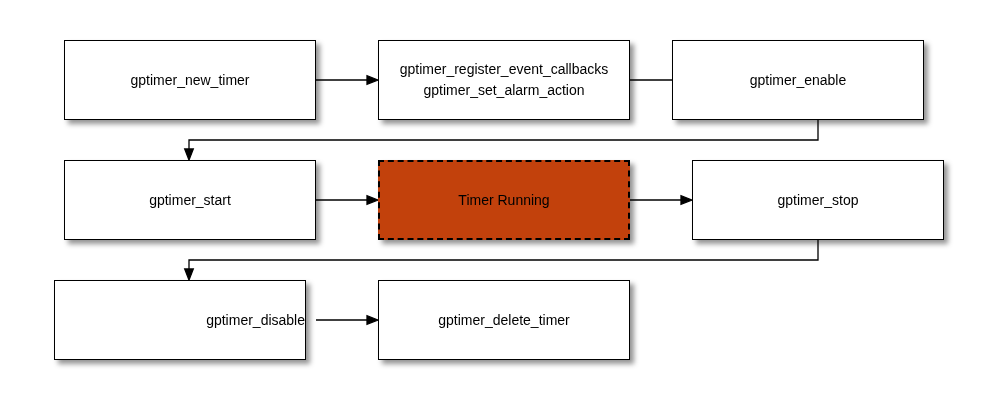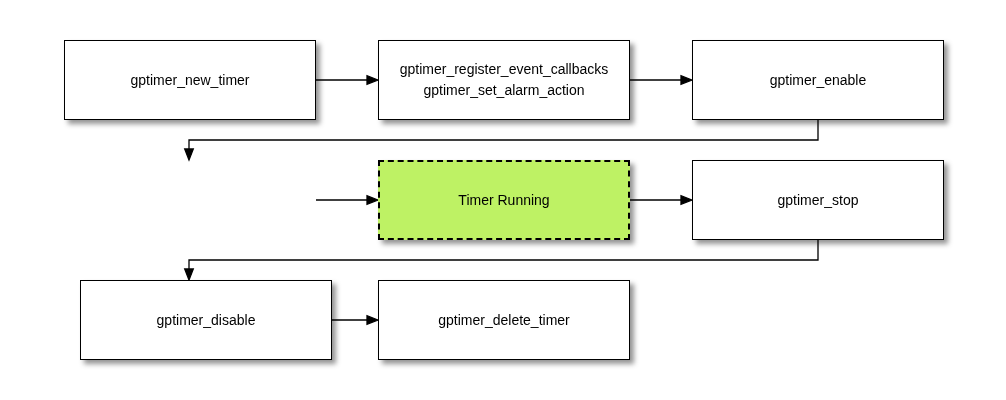--- a/index.html
+++ b/index.html
@@ -34,31 +34,31 @@
     display: flex;
     flex-direction: column;
     align-items: center;
     justify-content: center;
     text-align: center;
     font-size: 14px;
     color: #000000;
     line-height: 21px;
   }
   .node.state {
-    background: #bef264;
+    background: #c2410c;
     border: 2px dashed #000000;
   }
   
   .pos-r1c1 { left: 64px;  top: 40px;  }
   .pos-r1c2 { left: 378px; top: 40px;  }
-  .pos-r1c3 { left: 692px; top: 40px;  }
+  .pos-r1c3 { left: 672px; top: 40px;  }
   .pos-r2c1 { left: 64px;  top: 160px; }
   .pos-r2c2 { left: 378px; top: 160px; }
   .pos-r2c3 { left: 692px; top: 160px; text-align: right; }
-  .pos-r3c1 { left: 80px;  top: 280px; }
+  .pos-r3c1 { left: 54px;  top: 280px; align-items: flex-end; }
   .pos-r3c2 { left: 378px; top: 280px; }
 </style>
 </head>
 <body>
 
 <div class="canvas">
 
   <svg class="edges" viewBox="0 0 1006 400" xmlns="http://www.w3.org/2000/svg">
     <g stroke="#000000" stroke-width="1.3" fill="#000000">
 
@@ -105,20 +105,23 @@
 
   <div class="node pos-r1c2">
     <span>gptimer_register_event_callbacks</span>
     <span>gptimer_set_alarm_action</span>
   </div>
 
   <div class="node pos-r1c3">
     <span>gptimer_enable</span>
   </div>
 
+  <div class="node pos-r2c1">
+    <span>gptimer_start</span>
+  </div>
 
   <div class="node state pos-r2c2">
     <span>Timer Running</span>
   </div>
 
   <div class="node pos-r2c3">
     <span>gptimer_stop</span>
   </div>
 
   <div class="node pos-r3c1">

